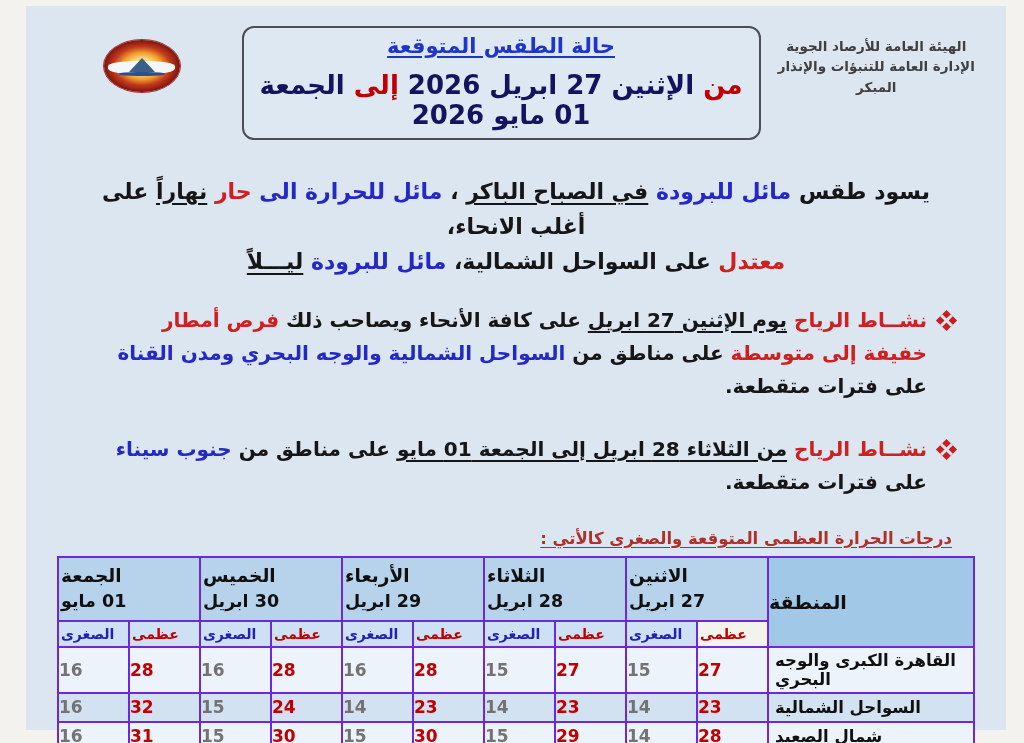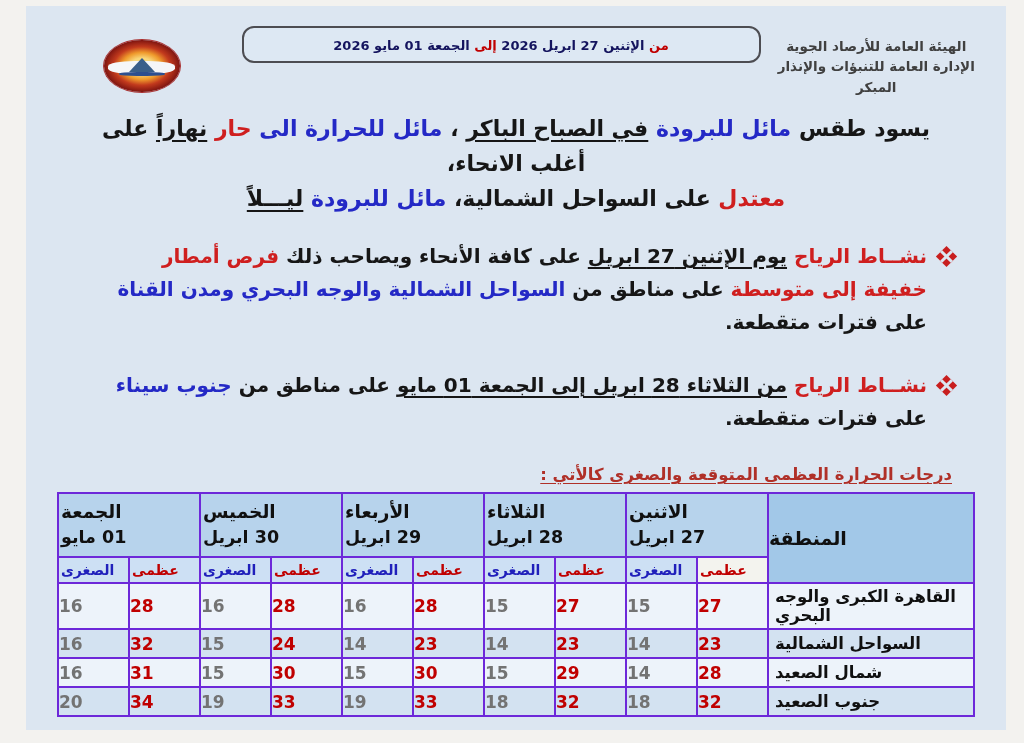--- a/index.html
+++ b/index.html
@@ -17,37 +17,37 @@
   }
 
   
   .header-row { display:flex; align-items:flex-start; padding:16px 14px 0 16px; }
   .org-block { width:232px; text-align:center; font-size:13.5px; line-height:1.5; color:#404040; padding-top:14px; }
   .title-box {
     width:520px; margin:4px auto 0; border:2px solid #4d4d52; border-radius:12px;
     background:#dde8f3; text-align:center; padding:6px 8px 8px;
   }
   .title-line1 { color:#1e36c8; font-size:21px; text-decoration:underline; text-underline-offset:3px; }
-  .title-line2 { font-size:13px; margin-top:4px; color:#14145e; }
+  .title-line2 { font-size:26px; margin-top:12px; color:#14145e; }
   .title-line2 .red { color:#c00000; }
   .logo-wrap { width:200px; display:flex; justify-content:center; padding-top:18px; }
   .logo {
     width:76px; height:52px; border-radius:50%;
     background:radial-gradient(closest-side, #f9d77a 30%, #ef9a2c 52%, #c23a1d 74%, #7e1410 100%);
     position:relative; overflow:hidden; box-shadow:0 0 0 1px #a33;
   }
   .logo .band { position:absolute; left:6%; right:6%; top:40%; height:26%; background:#f5f6f8; border-radius:40%; }
   .logo .mountain {
     position:absolute; left:50%; top:34%; width:0; height:0; transform:translateX(-50%);
     border-left:13px solid transparent; border-right:13px solid transparent; border-bottom:14px solid #3a5f8a;
   }
   .logo .sea { position:absolute; left:20%; right:20%; top:62%; height:8%; background:#2d4f8f; border-radius:40%; }
 
   
-  .summary { margin:14px 46px 0; text-align:center; font-size:22px; line-height:1.6; }
+  .summary { margin:34px 46px 0; text-align:center; font-size:22px; line-height:1.6; }
   .blue { color:#2429c6; }
   .red { color:#cf1f1f; }
   .black { color:#161616; }
   .u { text-decoration:underline; text-underline-offset:4px; }
 
   
   .bullets { margin:24px 52px 0 80px; }
   .bullet { display:flex; gap:12px; font-size:20px; line-height:1.65; margin-bottom:30px; }
   .bullet-marker {
     flex:0 0 15px; margin-top:9px; width:15px; height:15px; transform:rotate(45deg);
@@ -85,20 +85,21 @@
 <body>
 
 <div class="doc">
 
   <div class="header-row">
     <div class="org-block">
       <div>الهيئة العامة للأرصاد الجوية</div>
       <div>الإدارة العامة للتنبؤات والإنذار المبكر</div>
     </div>
     <div class="title-box">
+      <div class="title-line1">حالة الطقس المتوقعة</div>
       <div class="title-line2">
         <span class="red">من</span>
         <span>الإثنين 27 ابريل 2026</span>
         <span class="red">إلى</span>
         <span>الجمعة 01 مايو 2026</span>
       </div>
     </div>
     <div class="logo-wrap">
       <div class="logo">
         <div class="band"></div>

